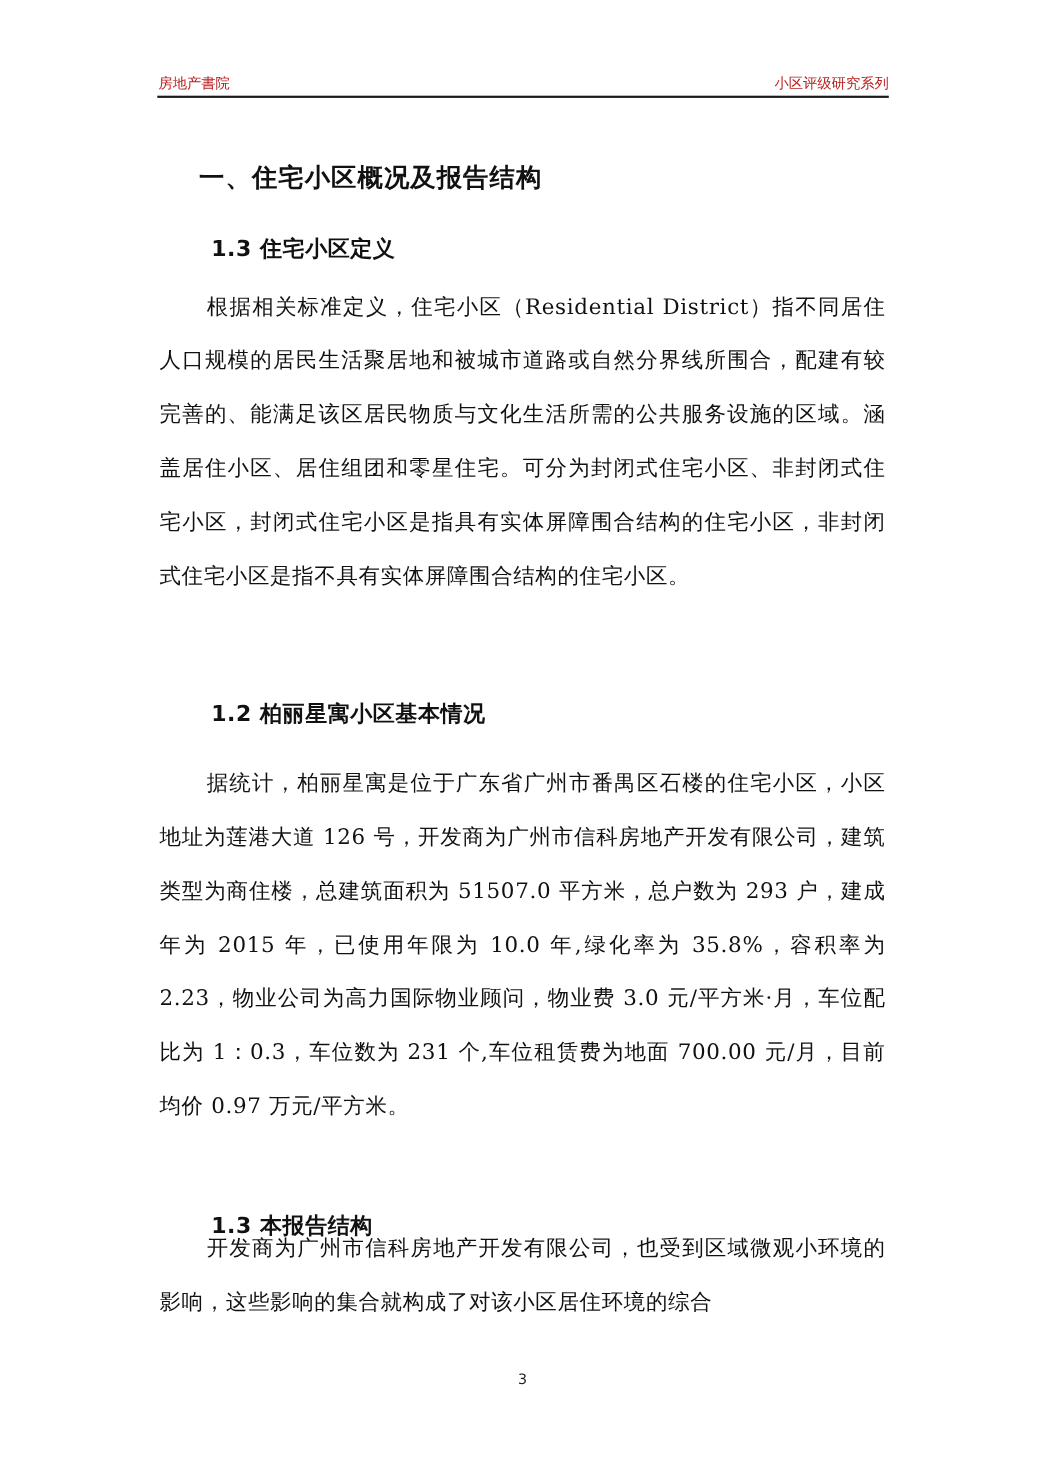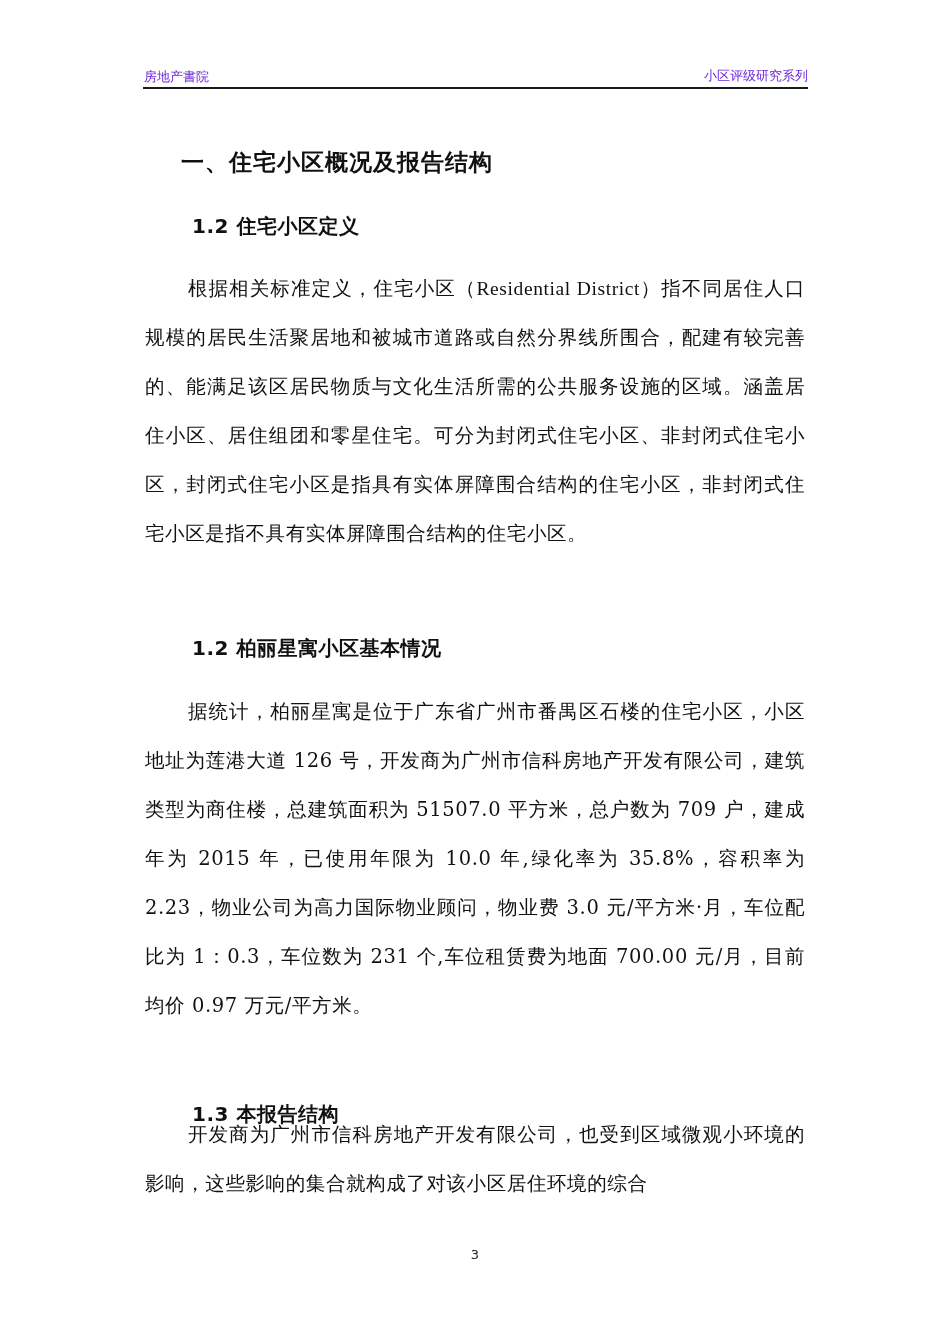--- a/index.html
+++ b/index.html
@@ -1,56 +1,56 @@
 <!DOCTYPE html>
 <html><head>
 <meta charset="utf-8">
 <style>
   html, body { margin: 0; padding: 0; background: #ffffff; }
   body { width: 950px; height: 1344px; position: relative; overflow: hidden;
          font-family: "DejaVu Serif", "Liberation Serif", serif; color: #111; }
   .page-header { position: absolute; left: 143px; top: 68px; width: 665px; height: 20px; }
   .hdr-left, .hdr-right { position: absolute; top: 0; font-family: "DejaVu Sans", "Liberation Sans", sans-serif;
-         font-size: 13px; line-height: 18px; color: #6d28d9; }
+         font-size: 13px; line-height: 18px; color: #b91c1c; }
   .hdr-left { left: 1px; }
   .hdr-right { right: 0; font-family: Liberation Mono, monospace; }
   .hdr-rule { position: absolute; left: 0; top: 19px; width: 665px; height: 2px; background: #1a1a1a; }
 
   .content { position: absolute; left: 145px; top: 142px; width: 660px; }
   .h1 { font-family: "DejaVu Sans", "Liberation Sans", sans-serif; font-weight: bold; font-size: 23px;
         line-height: 40px; margin: 0 0 0 48px; letter-spacing: 1px; }
   .h2 { font-family: "DejaVu Sans", "Liberation Sans", sans-serif; font-weight: bold; font-size: 20px;
         line-height: 36px; margin: 0 0 0 47px; letter-spacing: 0.5px; }
   .para { font-size: 19.5px; line-height: 49px; margin: 0; text-indent: 2.2em; text-align: justify;
           letter-spacing: 0.6px; }
   #h1 { position: absolute; top: 0; margin-left: 36px; }
   #h2a { position: absolute; top: 66px; }
-  #p1 { position: absolute; top: 122px; font-family: Liberation Serif, serif; }
+  #p1 { position: absolute; top: 112px; }
   #h2b { position: absolute; top: 488px; text-align: right; }
   #p2 { position: absolute; top: 545px; }
   #h2c { position: absolute; top: 954px; }
   #p3 { position: absolute; top: 968px; }
   .page-number { position: absolute; left: 0; width: 950px; top: 1247px; text-align: center;
          font-family: "DejaVu Sans", "Liberation Sans", sans-serif; font-size: 13px; color: #222; }
 </style>
 </head>
 <body>
 
 <div class="page-header">
   <span class="hdr-left">房地产書院</span>
   <span class="hdr-right">小区评级研究系列</span>
   <div class="hdr-rule"></div>
 </div>
 
 <div class="content">
   <h1 id="h1" class="h1">一、住宅小区概况及报告结构</h1>
 
-  <h2 id="h2a" class="h2">1.2 住宅小区定义</h2>
+  <h2 id="h2a" class="h2">1.3 住宅小区定义</h2>
   <p id="p1" class="para">根据相关标准定义，住宅小区（Residential District）指不同居住人口规模的居民生活聚居地和被城市道路或自然分界线所围合，配建有较完善的、能满足该区居民物质与文化生活所需的公共服务设施的区域。涵盖居住小区、居住组团和零星住宅。可分为封闭式住宅小区、非封闭式住宅小区，封闭式住宅小区是指具有实体屏障围合结构的住宅小区，非封闭式住宅小区是指不具有实体屏障围合结构的住宅小区。</p>
 
   <h2 id="h2b" class="h2">1.2 柏丽星寓小区基本情况</h2>
-  <p id="p2" class="para">据统计，柏丽星寓是位于广东省广州市番禺区石楼的住宅小区，小区地址为莲港大道 126 号，开发商为广州市信科房地产开发有限公司，建筑类型为商住楼，总建筑面积为 51507.0 平方米，总户数为 709 户，建成年为 2015 年，已使用年限为 10.0 年,绿化率为 35.8%，容积率为 2.23，物业公司为高力国际物业顾问，物业费 3.0 元/平方米·月，车位配比为 1：0.3，车位数为 231 个,车位租赁费为地面 700.00 元/月，目前均价 0.97 万元/平方米。</p>
+  <p id="p2" class="para">据统计，柏丽星寓是位于广东省广州市番禺区石楼的住宅小区，小区地址为莲港大道 126 号，开发商为广州市信科房地产开发有限公司，建筑类型为商住楼，总建筑面积为 51507.0 平方米，总户数为 293 户，建成年为 2015 年，已使用年限为 10.0 年,绿化率为 35.8%，容积率为 2.23，物业公司为高力国际物业顾问，物业费 3.0 元/平方米·月，车位配比为 1：0.3，车位数为 231 个,车位租赁费为地面 700.00 元/月，目前均价 0.97 万元/平方米。</p>
 
   <h2 id="h2c" class="h2">1.3 本报告结构</h2>
   <p id="p3" class="para">开发商为广州市信科房地产开发有限公司，也受到区域微观小环境的影响，这些影响的集合就构成了对该小区居住环境的综合</p>
 </div>
 
 <div class="page-number">3</div>
 
 </body></html>

